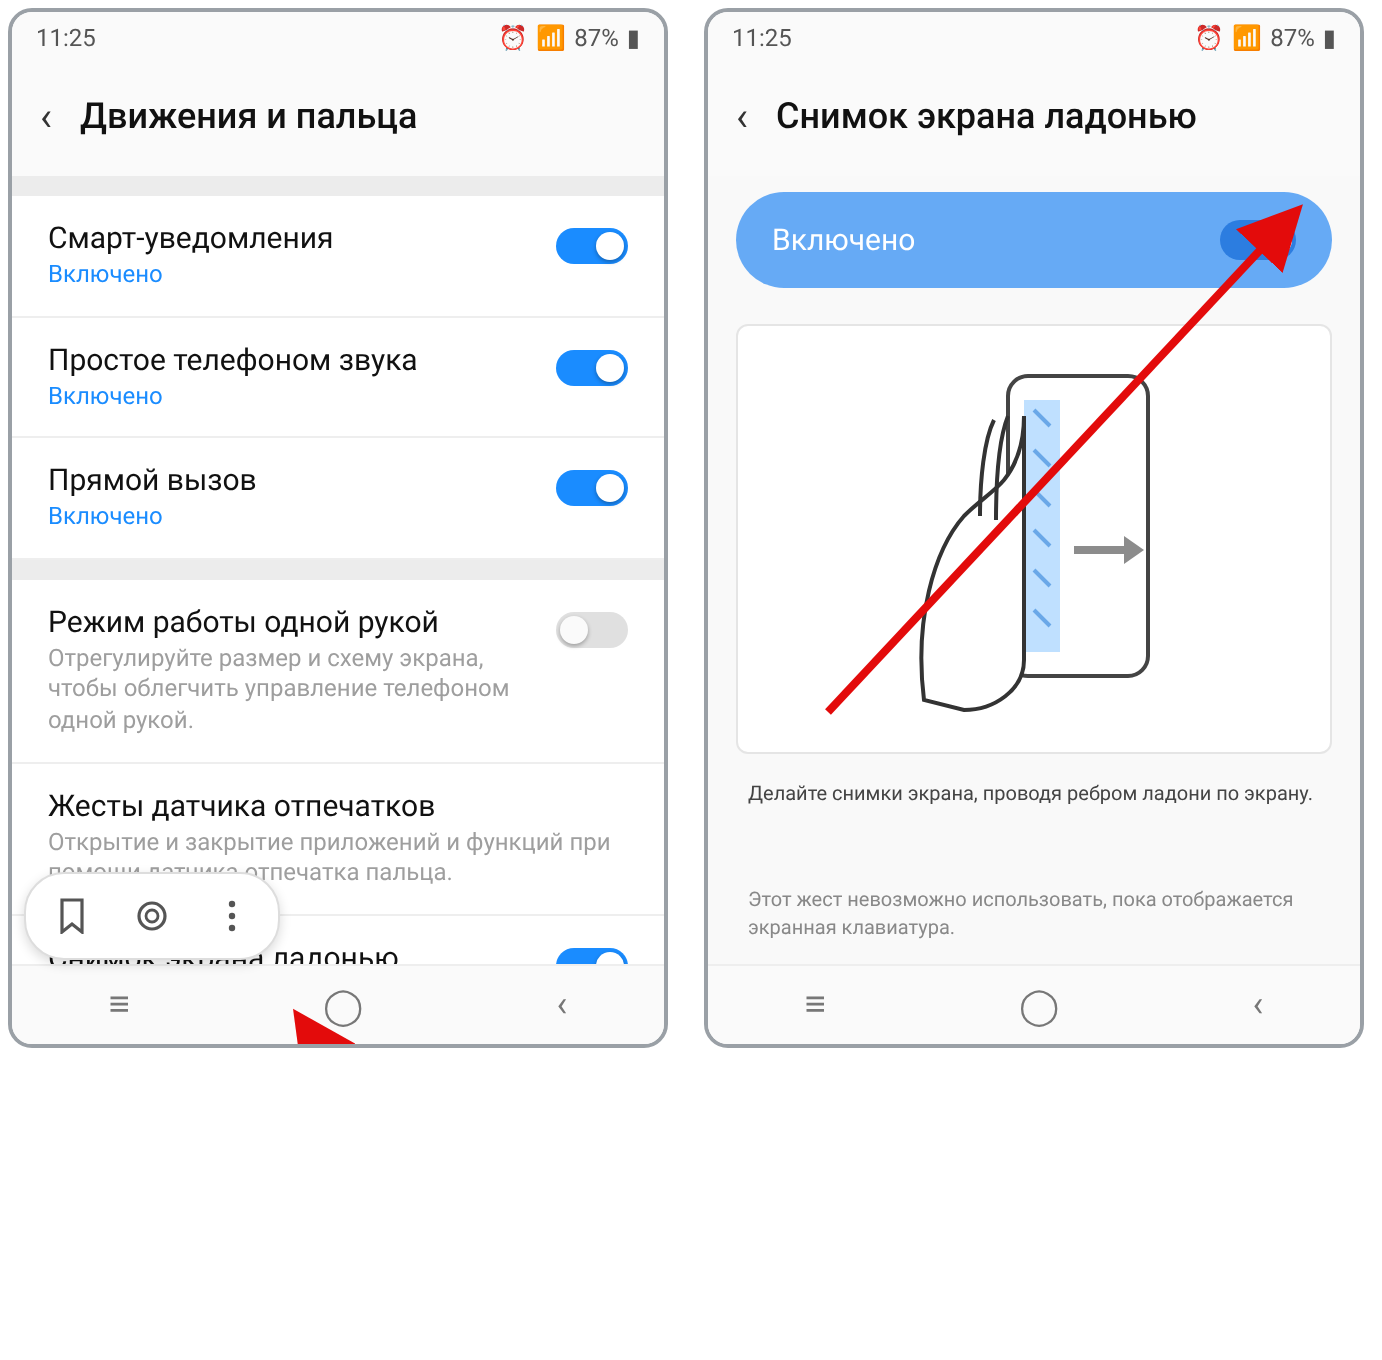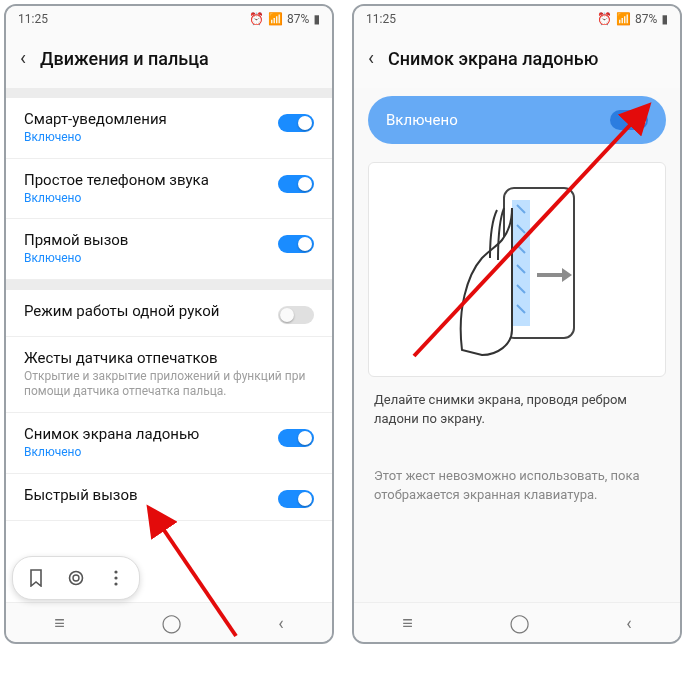--- a/index.html
+++ b/index.html
@@ -7,21 +7,21 @@
     font-family: -apple-system, Roboto, "Segoe UI", sans-serif;
     background: #fff;
     width: 691px;
     height: 680px;
     display: flex;
     gap: 18px;
     padding: 4px;
   }
   .phone {
     width: 330px;
-    height: 640px;
+    height: 520px;
     border: 2px solid #9aa0a6;
     border-radius: 12px;
     background: #f9f9f9;
     overflow: hidden;
     display: flex;
     flex-direction: column;
     position: relative;
   }
   .statusbar {
     height: 26px;
@@ -127,21 +127,21 @@
   .illus-box {
     margin: 10px 14px;
     background: #fff;
     border: 1px solid #e5e5e5;
     border-radius: 6px;
     height: 215px;
     display: flex; align-items: center; justify-content: center;
   }
   .desc {
     padding: 4px 20px;
-    font-size: 13px;
+    font-size: 10px;
     color: #444;
     line-height: 1.45;
   }
   .desc.secondary { color: #888; margin-top: 30px; }
 </style>
 </head>
 <body>
 
 <div class="phone">
   <div class="statusbar">
@@ -183,20 +183,21 @@
         <div class="sub on">Включено</div>
       </div>
       <div class="toggle on"></div>
     </div>
 
     <div class="group-divider"></div>
 
     <div class="row">
       <div class="txt">
         <div class="title">Режим работы одной рукой</div>
+        <div class="sub">Отрегулируйте размер и схему экрана, чтобы облегчить управление телефоном одной рукой.</div>
       </div>
       <div class="toggle off-gray"></div>
     </div>
 
     <div class="row">
       <div class="txt">
         <div class="title">Жесты датчика отпечатков</div>
         <div class="sub">Открытие и закрытие приложений и функций при помощи датчика отпечатка пальца.</div>
       </div>
     </div>

